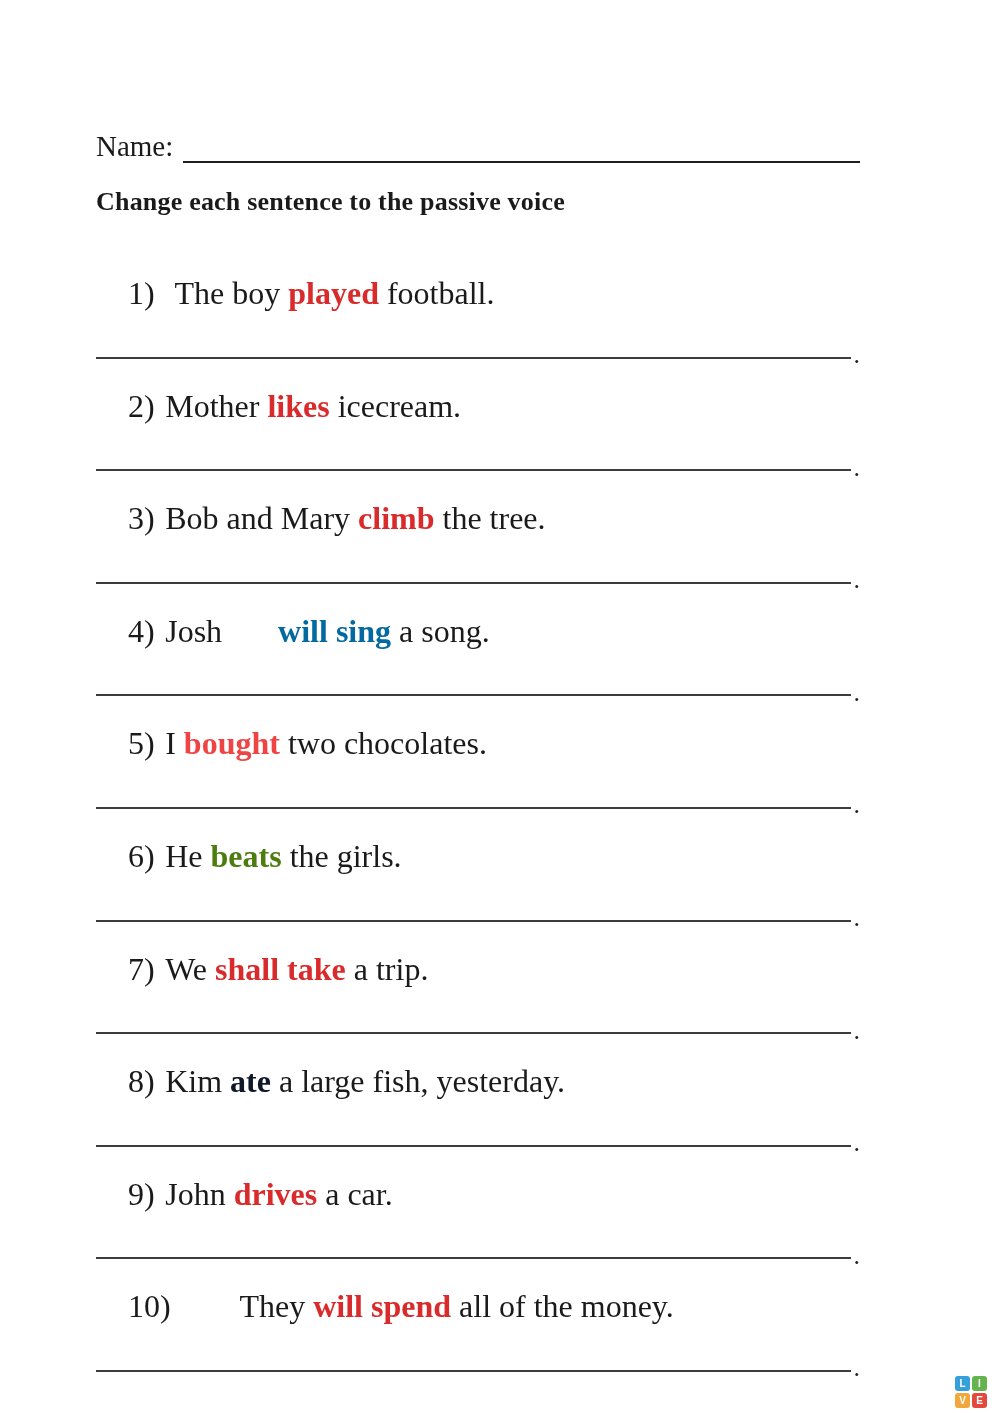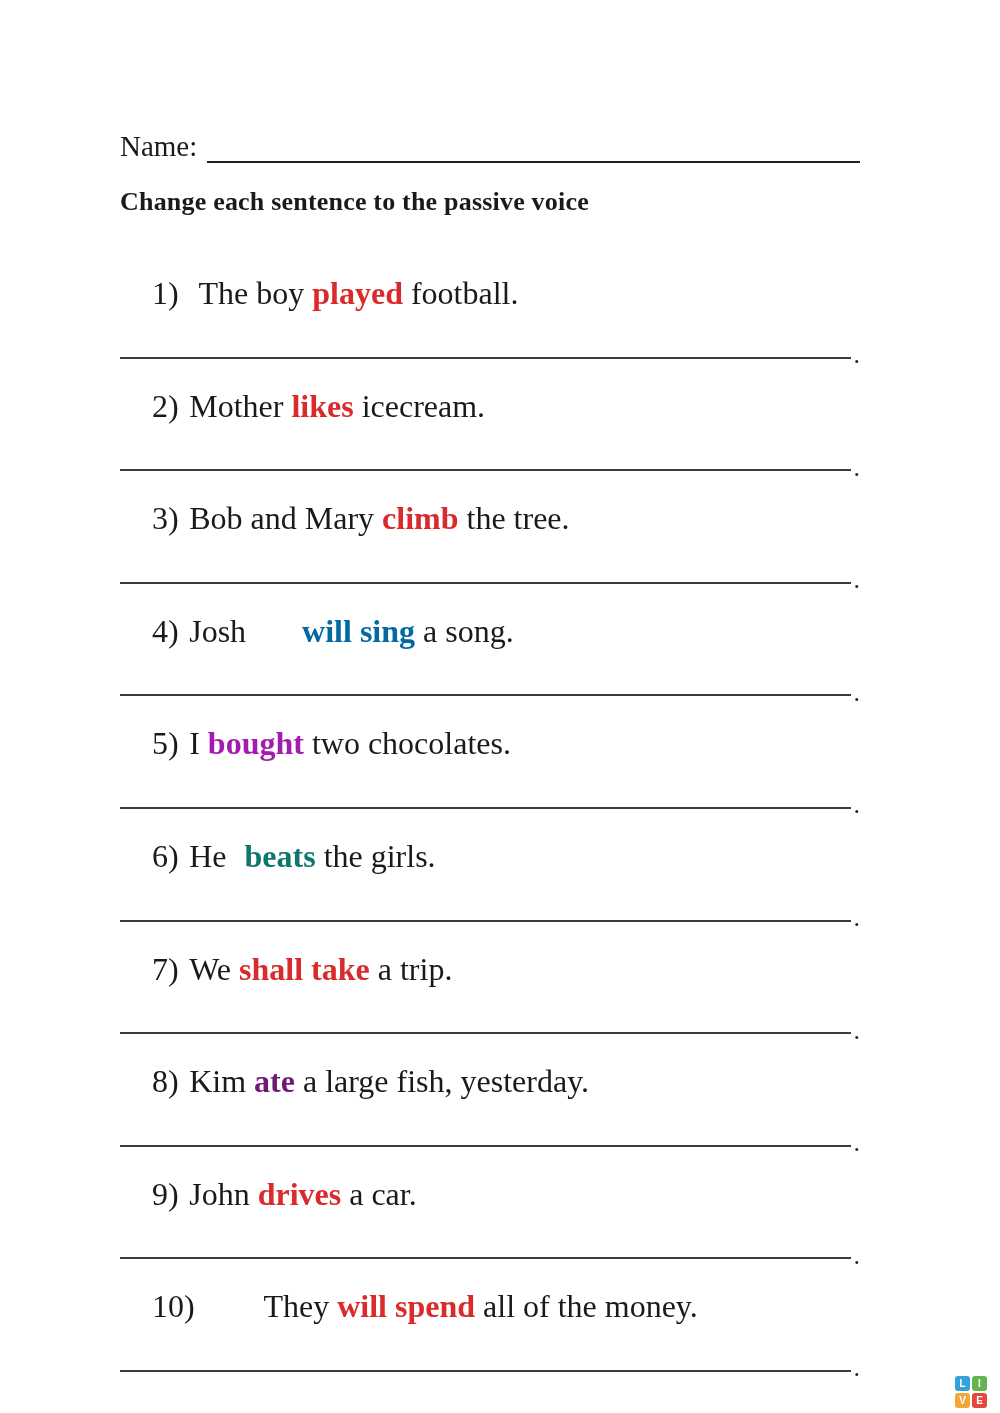--- a/index.html
+++ b/index.html
@@ -5,21 +5,21 @@
   html, body { margin: 0; padding: 0; background: #ffffff; }
   .page {
     position: relative;
     width: 1000px;
     height: 1413px;
     background: #ffffff;
     font-family: "Liberation Serif", "DejaVu Serif", serif;
     color: #1a1a1a;
     overflow: hidden;
     box-sizing: border-box;
-    padding: 125px 140px 0 120px;
+    padding: 125px 140px 0 96px;
   }
   
   .name-row {
     display: flex;
     align-items: flex-end;
     font-size: 29px;
     height: 38px;
   }
   .name-label { white-space: nowrap; }
   .name-rule {
@@ -147,51 +147,51 @@
         <span class="qnum gap-sm">4)</span><span class="pre">Josh </span><span class="verb" style="color: #0369a1; margin-left: 48px;">will sing</span><span class="post"> a song.</span>
       </p>
       <div class="answer-line">
         <div class="rule"></div>
         <span class="period">.</span>
       </div>
     </div>
 
     <div class="question">
       <p class="sentence">
-        <span class="qnum gap-sm">5)</span><span class="pre">I </span><span class="verb" style="color: #a21caf;">bought</span><span class="post"> two chocolates.</span>
-      </p>
-      <div class="answer-line">
-        <div class="rule"></div>
-        <span class="period">.</span>
-      </div>
-    </div>
-
-    <div class="question">
-      <p class="sentence">
-        <span class="qnum gap-sm">6)</span><span class="pre">He </span><span class="verb" style="color: #0f766e; margin-left: 10px;">beats</span><span class="post"> the girls.</span>
+        <span class="qnum gap-sm">5)</span><span class="pre">I </span><span class="verb" style="color: #ef4444;">bought</span><span class="post"> two chocolates.</span>
+      </p>
+      <div class="answer-line">
+        <div class="rule"></div>
+        <span class="period">.</span>
+      </div>
+    </div>
+
+    <div class="question">
+      <p class="sentence">
+        <span class="qnum gap-sm">6)</span><span class="pre">He </span><span class="verb" style="color: #4d7c0f;">beats</span><span class="post"> the girls.</span>
       </p>
       <div class="answer-line">
         <div class="rule"></div>
         <span class="period">.</span>
       </div>
     </div>
 
     <div class="question">
       <p class="sentence">
         <span class="qnum gap-sm">7)</span><span class="pre">We </span><span class="verb" style="color: rgb(217, 43, 43); margin-top: 25px;">shall take</span><span class="post"> a trip.</span>
       </p>
       <div class="answer-line">
         <div class="rule"></div>
         <span class="period">.</span>
       </div>
     </div>
 
     <div class="question">
       <p class="sentence">
-        <span class="qnum gap-sm">8)</span><span class="pre">Kim </span><span class="verb" style="color: #701a75;">ate</span><span class="post"> a large fish, yesterday.</span>
+        <span class="qnum gap-sm">8)</span><span class="pre">Kim </span><span class="verb" style="color: #0f172a;">ate</span><span class="post"> a large fish, yesterday.</span>
       </p>
       <div class="answer-line">
         <div class="rule"></div>
         <span class="period">.</span>
       </div>
     </div>
 
     <div class="question">
       <p class="sentence">
         <span class="qnum gap-sm">9)</span><span class="pre">John </span><span class="verb" style="color: rgb(217, 43, 43);">drives</span><span class="post"> a car.</span>

